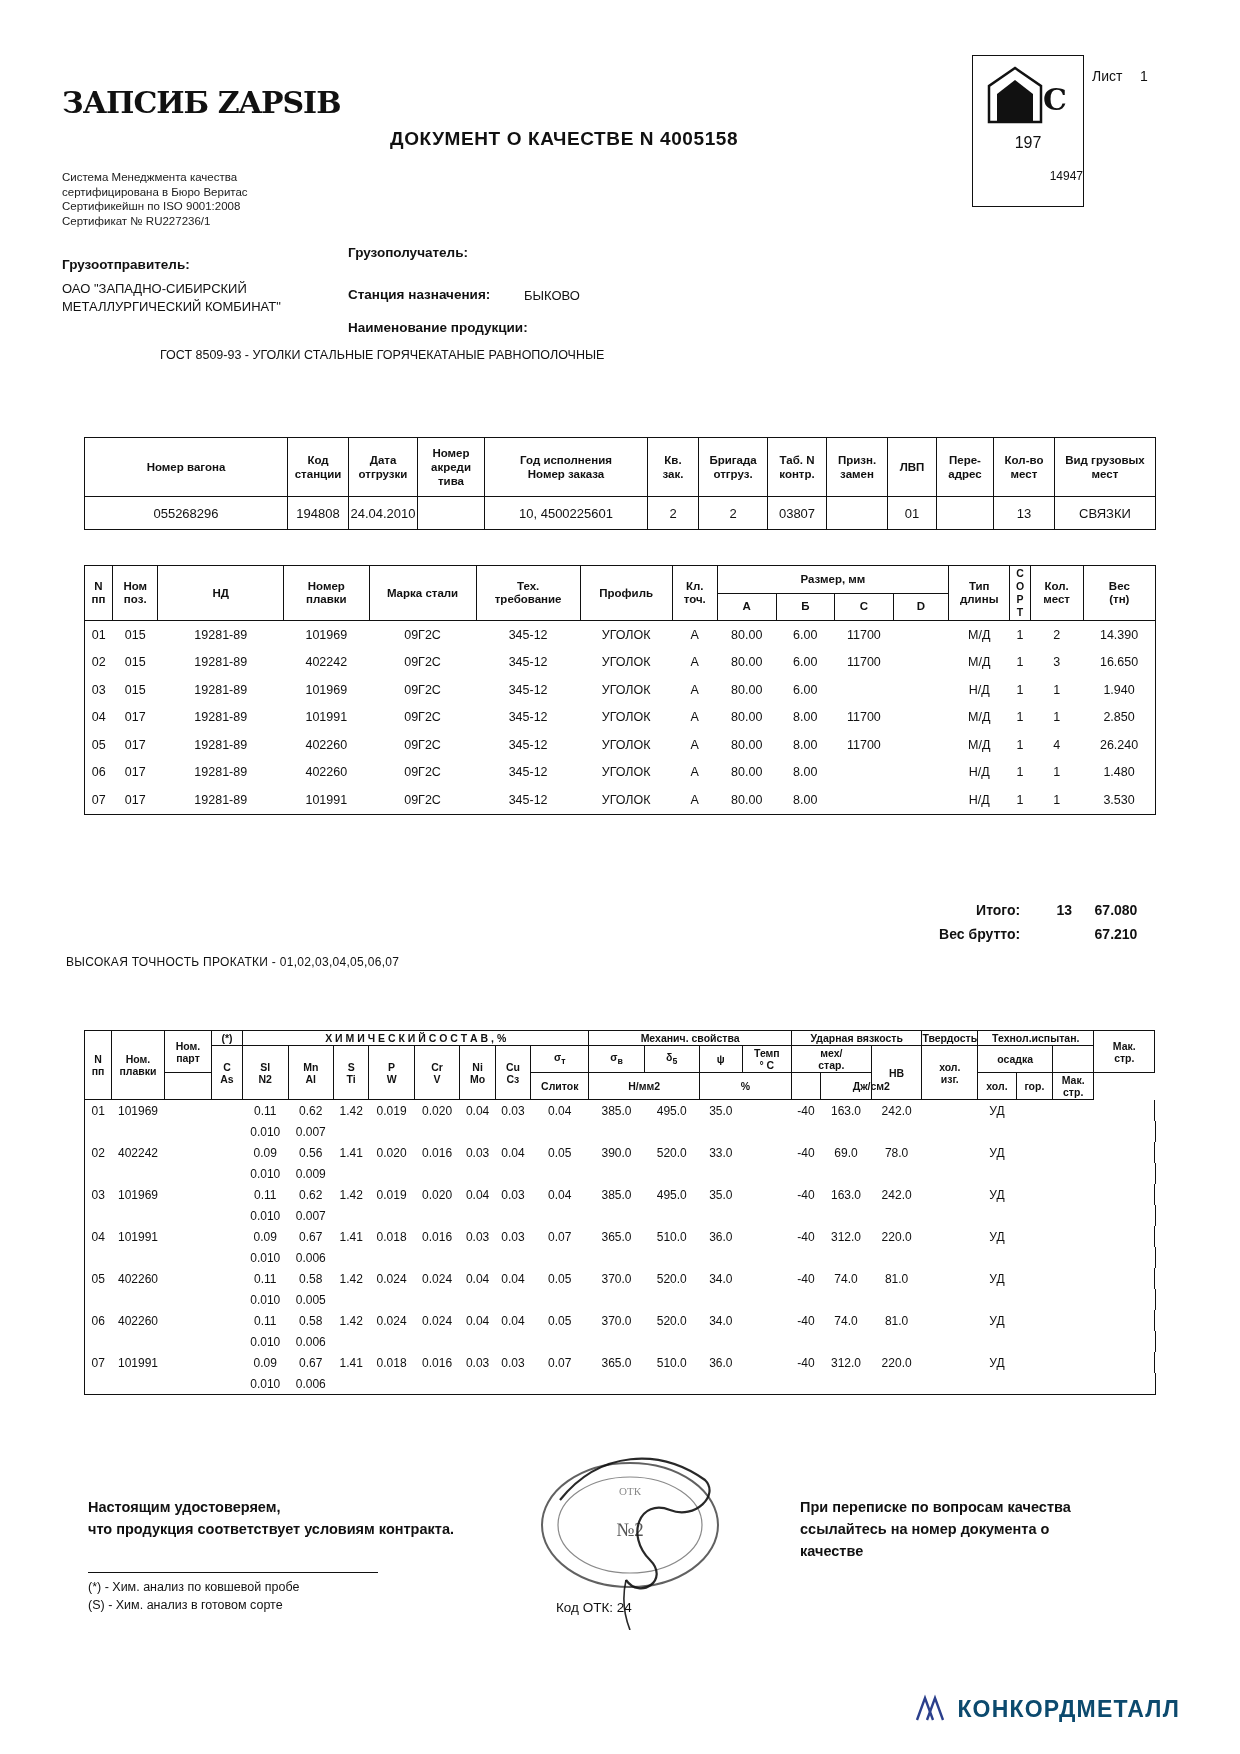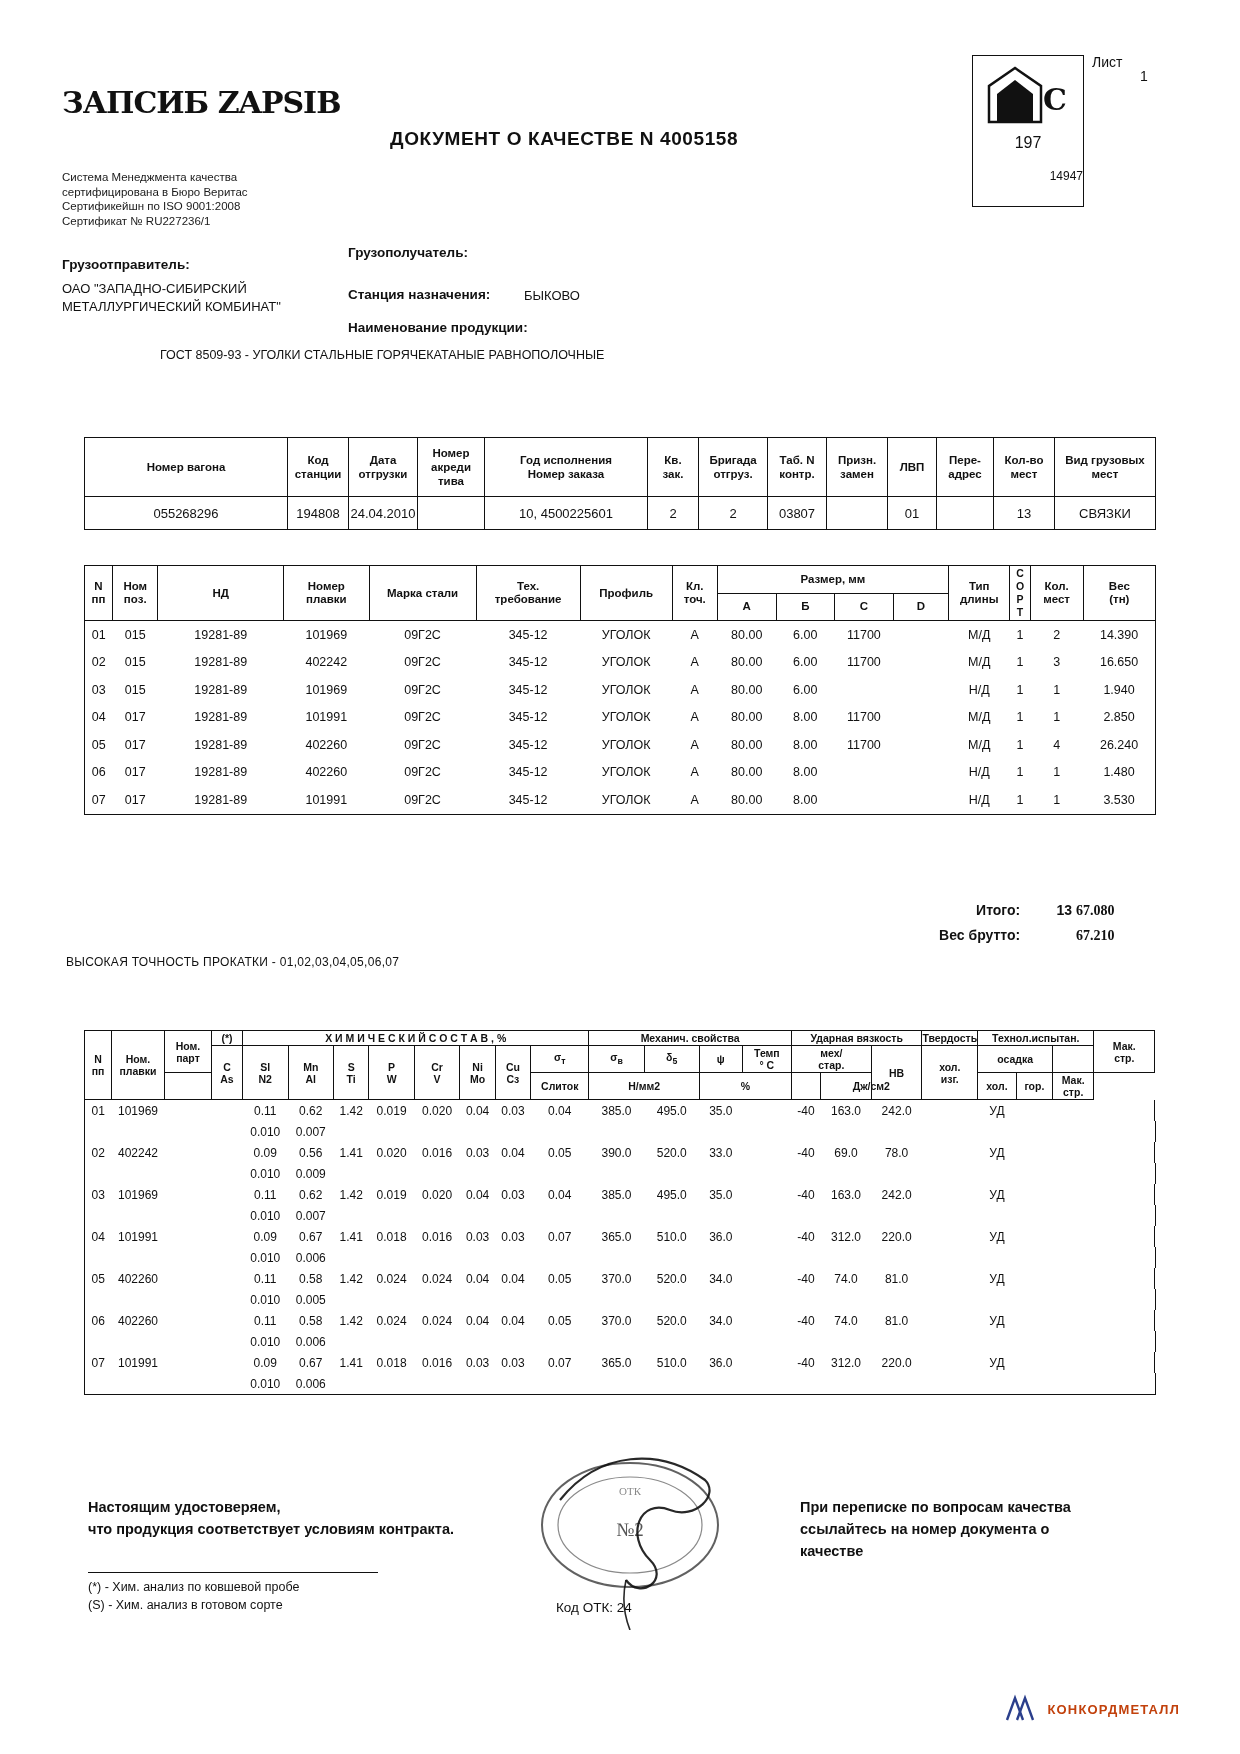--- a/index.html
+++ b/index.html
@@ -71,21 +71,21 @@
   }
   .stamp-n2 {
     position: absolute;
     left: 0; top: 113px;
     width: 110px;
     text-align: right;
     font-size: 12px;
   }
   .sheet-label {
     position: absolute;
-    left: 1092px; top: 54px;
+    left: 1092px; top: 68px;
     font-size: 14px;
     white-space: nowrap;
   }
   .sheet-num {
     position: absolute;
     left: 1140px; top: 68px;
     font-size: 14px;
   }
 
   .lbl-bold {
@@ -155,21 +155,21 @@
 
   .totals {
     position: absolute;
     right: 84px; top: 898px;
     font-size: 14px;
     font-weight: bold;
     text-align: right;
     line-height: 24px;
   }
   .totals .v1 { display: inline-block; width: 48px; text-align: right; }
-  .totals .v2 { display: inline-block; width: 80px; text-align: left; font-family: Liberation Serif, serif; }
+  .totals .v2 { display: inline-block; width: 80px; text-align: center; }
 
   .precision {
     position: absolute;
     left: 66px; top: 955px;
     font-size: 12px;
     letter-spacing: 0.3px;
   }
 
   
   .t3 {
@@ -227,24 +227,24 @@
     pointer-events: none;
   }
   .brand {
     position: absolute;
     right: 60px; bottom: 28px;
     display: flex;
     align-items: center;
     gap: 10px;
   }
   .brand-text {
-    font-size: 13px;
+    font-size: 23px;
     font-weight: bold;
     letter-spacing: 1.2px;
-    color: #c2410c;
+    color: #0c4a6e;
   }
   .hr-line {
     position: absolute;
     left: 88px; top: 1572px;
     width: 290px;
     border-top: 1px solid #111;
   }
 </style>
 </head>
 <body>

